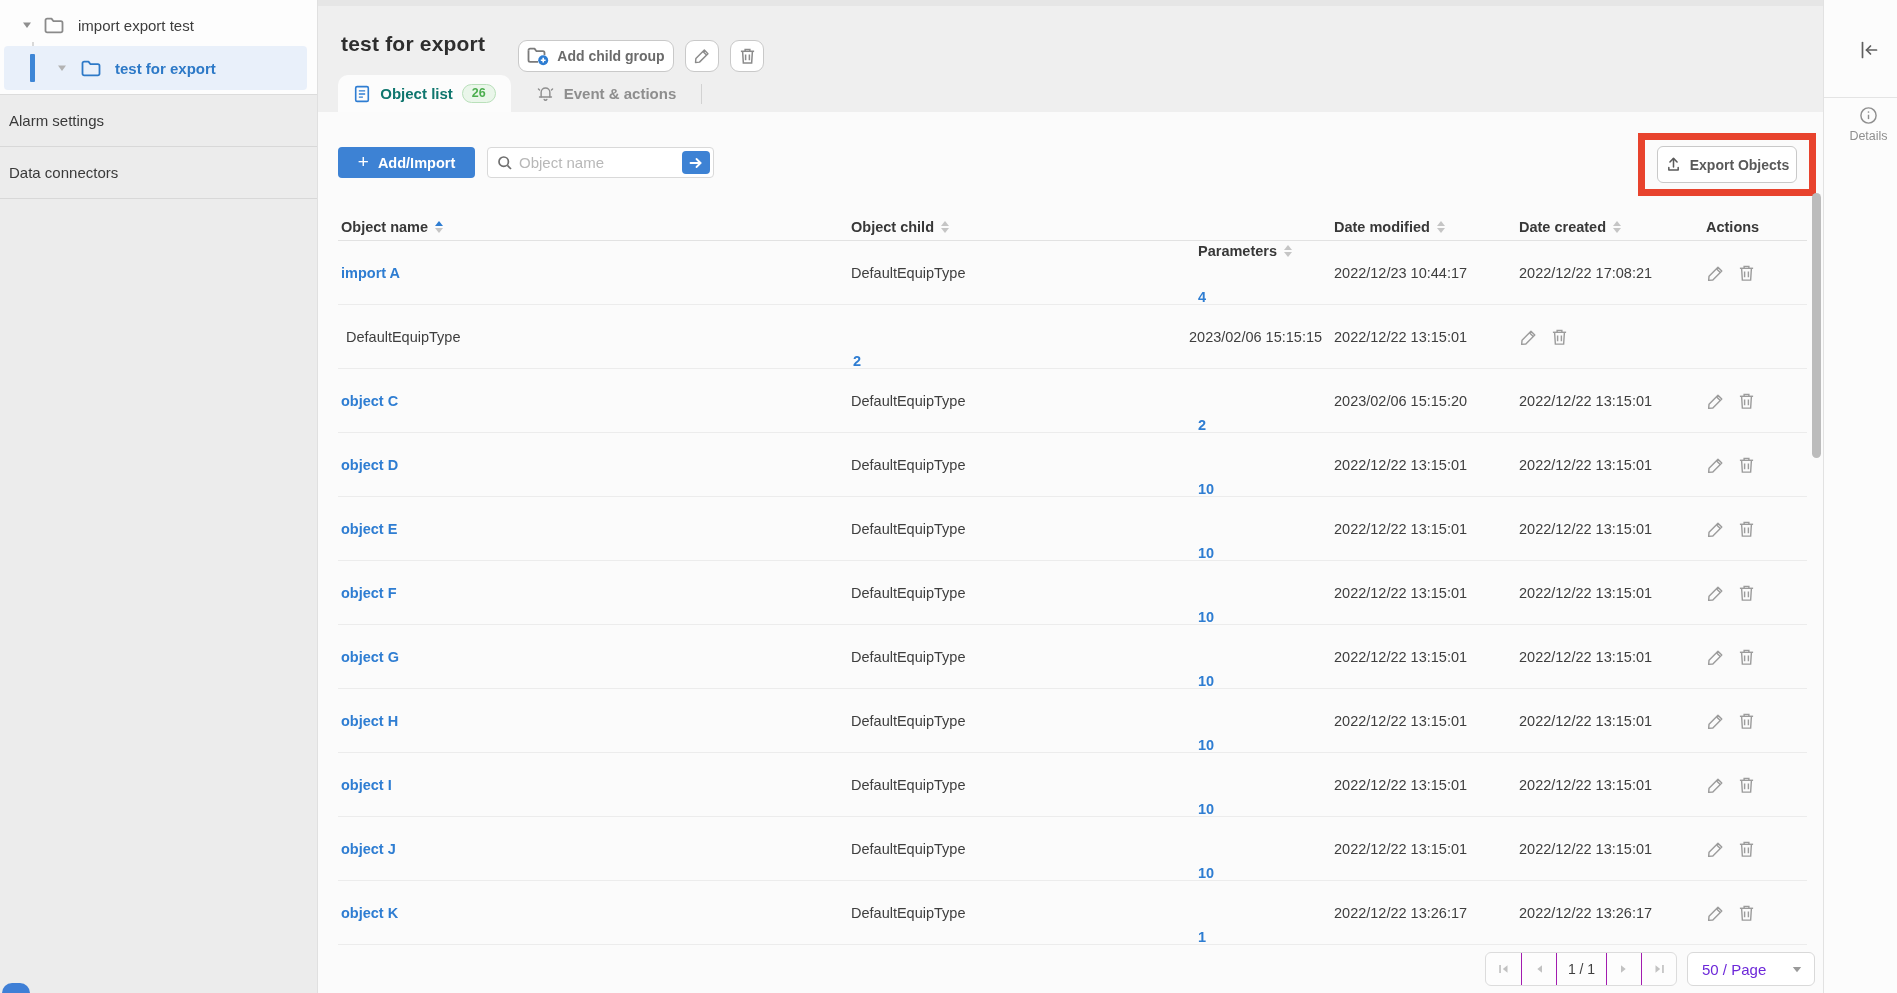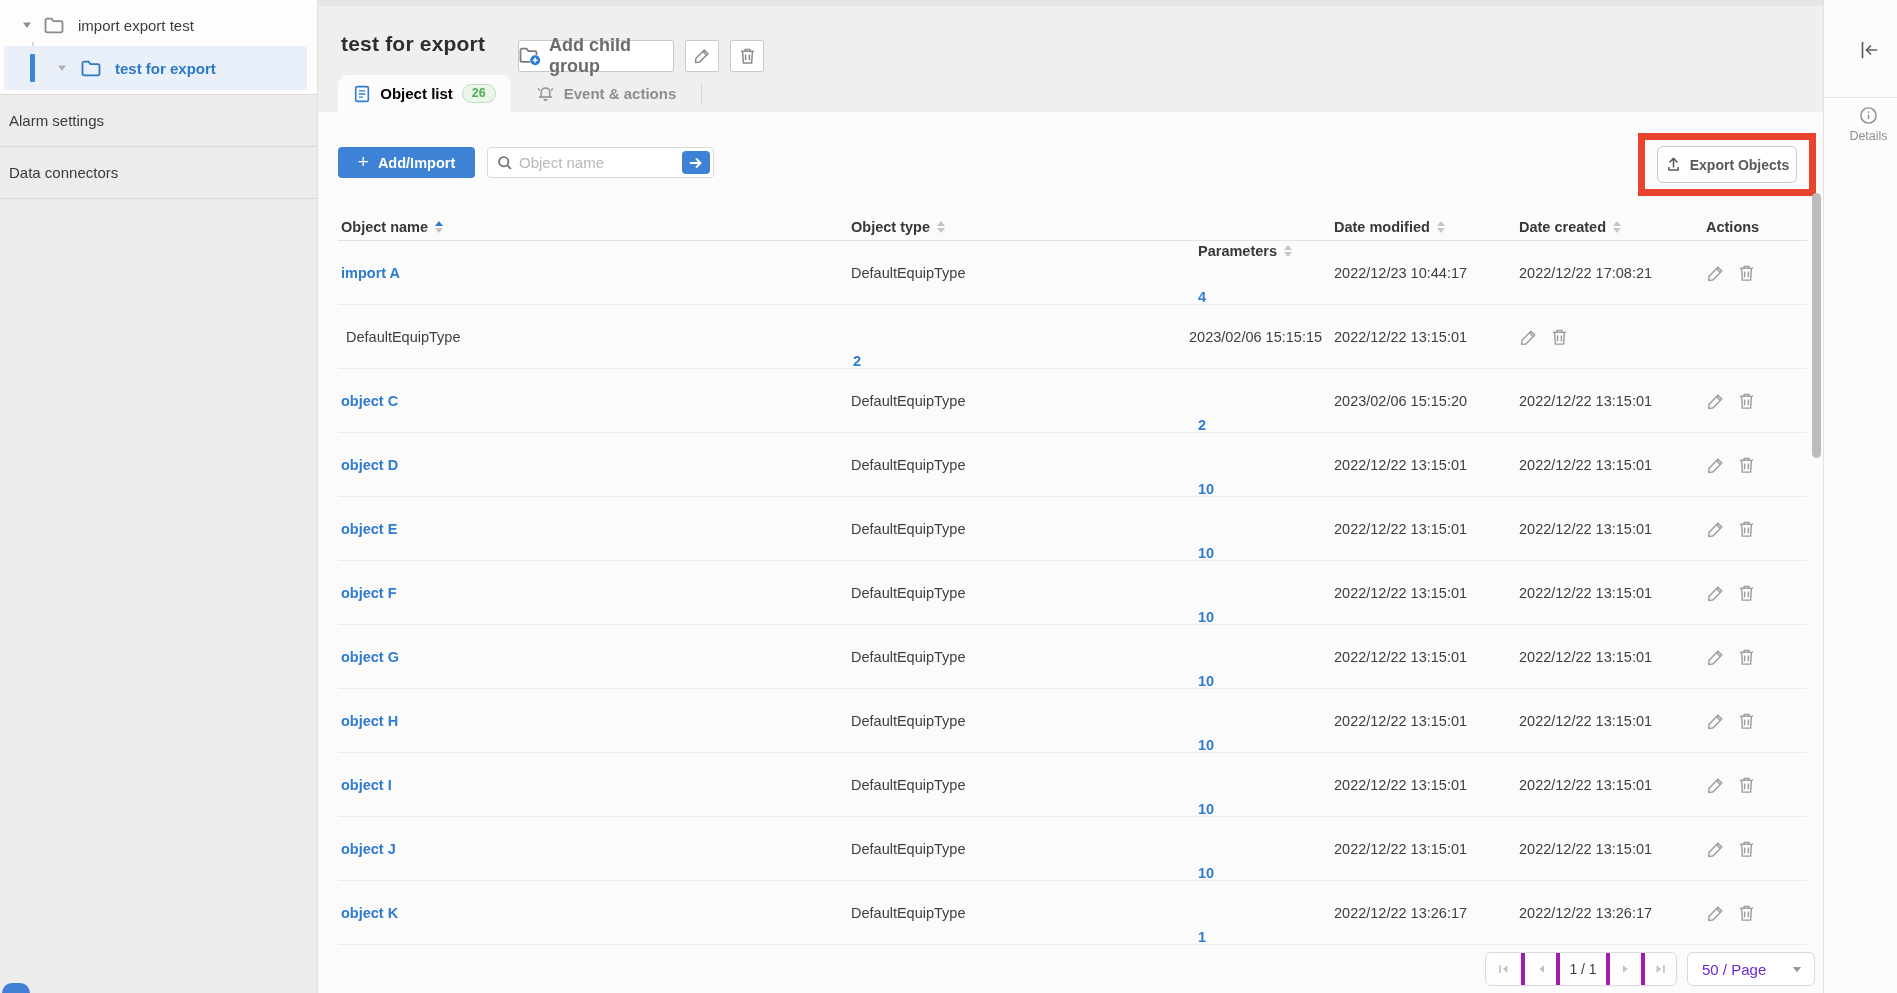--- a/index.html
+++ b/index.html
@@ -26,27 +26,27 @@
   .tree-row2 .folder { margin-left:14px; }
   .tree-row2 .tree-label { margin-left:14px; font-size:15px; font-weight:700; color:#2d79c7; }
   .menu-item { height:52px; border-bottom:1px solid #d8d8d8; display:flex; align-items:center; padding-left:9px; font-size:15px; color:#3a3a3a; background:#ececec; cursor:pointer; }
   .blob { position:absolute; bottom:0; left:2px; width:28px; height:10px; background:#3f7fd6; border-radius:14px 14px 0 0; }
 
   
   #main { position:absolute; left:318px; top:0; width:1505px; height:993px; background:#efefef; }
   #main::before { content:''; position:absolute; top:0; left:0; right:0; height:6px; background:#e6e6e6; }
 
   .page-title { position:absolute; left:23px; top:32px; font-size:21px; font-weight:700; color:#2e2e2e; letter-spacing:.2px; }
-  .hbtn { position:absolute; top:40px; height:32px; background:#fff; border:1px solid #c9c9c9; border-radius:2px; display:flex; align-items:center; justify-content:center; gap:8px; font-size:18px; font-weight:700; color:#6b6b6b; cursor:pointer; }
+  .hbtn { position:absolute; top:40px; height:32px; background:#fff; border:1px solid #c9c9c9; border-radius:9px; display:flex; align-items:center; justify-content:center; gap:8px; font-size:14px; font-weight:700; color:#6b6b6b; cursor:pointer; }
   .btn-add-child { left:200px; width:156px; }
   .btn-edit { left:367px; width:34px; }
   .btn-del  { left:412px; width:34px; }
 
   .tab-active { position:absolute; left:20px; top:75px; width:173px; height:37px; background:#fcfcfc; border-radius:10px 10px 0 0; display:flex; align-items:center; justify-content:center; gap:9px; cursor:pointer; }
-  .tab-active .tab-label { color:#000000; font-weight:700; font-size:15px; }
+  .tab-active .tab-label { color:#0f766e; font-weight:700; font-size:15px; }
   .tab-badge { background:#eaf6ea; border:1px solid #b9e0ba; color:#4cae4f; border-radius:10px; font-size:12.5px; padding:1px 9px 2px; font-weight:700; }
   .tab-inactive { position:absolute; left:193px; top:75px; width:190px; height:37px; display:flex; align-items:center; justify-content:center; gap:9px; cursor:pointer; }
   .tab-inactive .tab-label { color:#8e8e8e; font-weight:700; font-size:15px; }
   .tab-divider { position:absolute; left:383px; top:84px; width:1px; height:20px; background:#d2d2d2; }
 
   #content { position:absolute; left:0; top:112px; width:1505px; height:881px; background:#fbfbfb; }
 
   .btn-add-import { position:absolute; left:20px; top:35px; width:137px; height:31px; background:#3d82d4; border-radius:4px; color:#fff; font-weight:700; font-size:14.5px; display:flex; align-items:center; justify-content:center; gap:9px; cursor:pointer; }
   .plus-glyph { font-size:19px; font-weight:400; line-height:1; margin-top:-2px; }
   .searchbox { position:absolute; left:169px; top:35px; width:227px; height:31px; background:#fff; border:1px solid #d9d9d9; border-radius:4px; display:flex; align-items:center; padding-left:9px; }
@@ -68,21 +68,21 @@
   .cell-link { color:#2e7dd2; font-weight:700; text-decoration:none; cursor:pointer; }
   .actions-cell { display:flex; align-items:center; gap:13px; }
   .row-icon { color:#9c9c9c; cursor:pointer; }
   .sorter { display:inline-flex; flex-direction:column; gap:2px; margin-left:7px; }
   .tri-up { width:0; height:0; border-left:4px solid transparent; border-right:4px solid transparent; border-bottom:5px solid #c5c5c5; }
   .tri-down { width:0; height:0; border-left:4px solid transparent; border-right:4px solid transparent; border-top:5px solid #c5c5c5; }
   .tri-up.active { border-bottom-color:#2e7dd2; }
 
   
   #pager { position:absolute; right:146px; top:840px; height:34px; display:flex; border:1px solid #dcdcdc; border-radius:6px; background:#fdfdfd; overflow:hidden; }
-  .pg-cell { width:35px; display:flex; align-items:center; justify-content:center; border-left:4px solid #a21caf; cursor:pointer; }
+  .pg-cell { width:35px; display:flex; align-items:center; justify-content:center; border-left:1px solid #a21caf; cursor:pointer; }
   .pg-cell:first-child { border-left:none; }
   .pg-current { width:50px; font-size:14px; color:#3f3f3f; cursor:default; }
   #page-size { position:absolute; right:8px; top:840px; width:128px; height:34px; background:#fff; border:1px solid #d9d9d9; border-radius:6px; display:flex; align-items:center; justify-content:space-between; padding:0 12px 0 14px; font-size:15px; color:#6d28d9; cursor:pointer; }
 
   
   #scrollbar-thumb { position:absolute; left:1812px; top:193px; width:9px; height:265px; background:#bcbcbc; border-radius:4.5px; }
 
   
   #right-panel { position:absolute; left:1823px; top:0; width:90px; height:993px; background:#fcfcfc; border-left:1px solid #e2e2e2; }
   .collapse-btn { position:absolute; top:38px; left:50%; transform:translateX(-50%); cursor:pointer; }
@@ -231,21 +231,21 @@
     <div id="table">
       <div id="table-head" class="table-grid">
           <div class="th c0">
             <span>Object name</span>
             <span class="sorter">
               <span class="tri-up active"></span>
               <span class="tri-down"></span>
             </span>
           </div>
           <div class="th c1">
-            <span>Object type</span>
+            <span>Object child</span>
             <span class="sorter">
               <span class="tri-up"></span>
               <span class="tri-down"></span>
             </span>
           </div>
           <div class="th c2">
             <span>Parameters</span>
             <span class="sorter">
               <span class="tri-up"></span>
               <span class="tri-down"></span>

